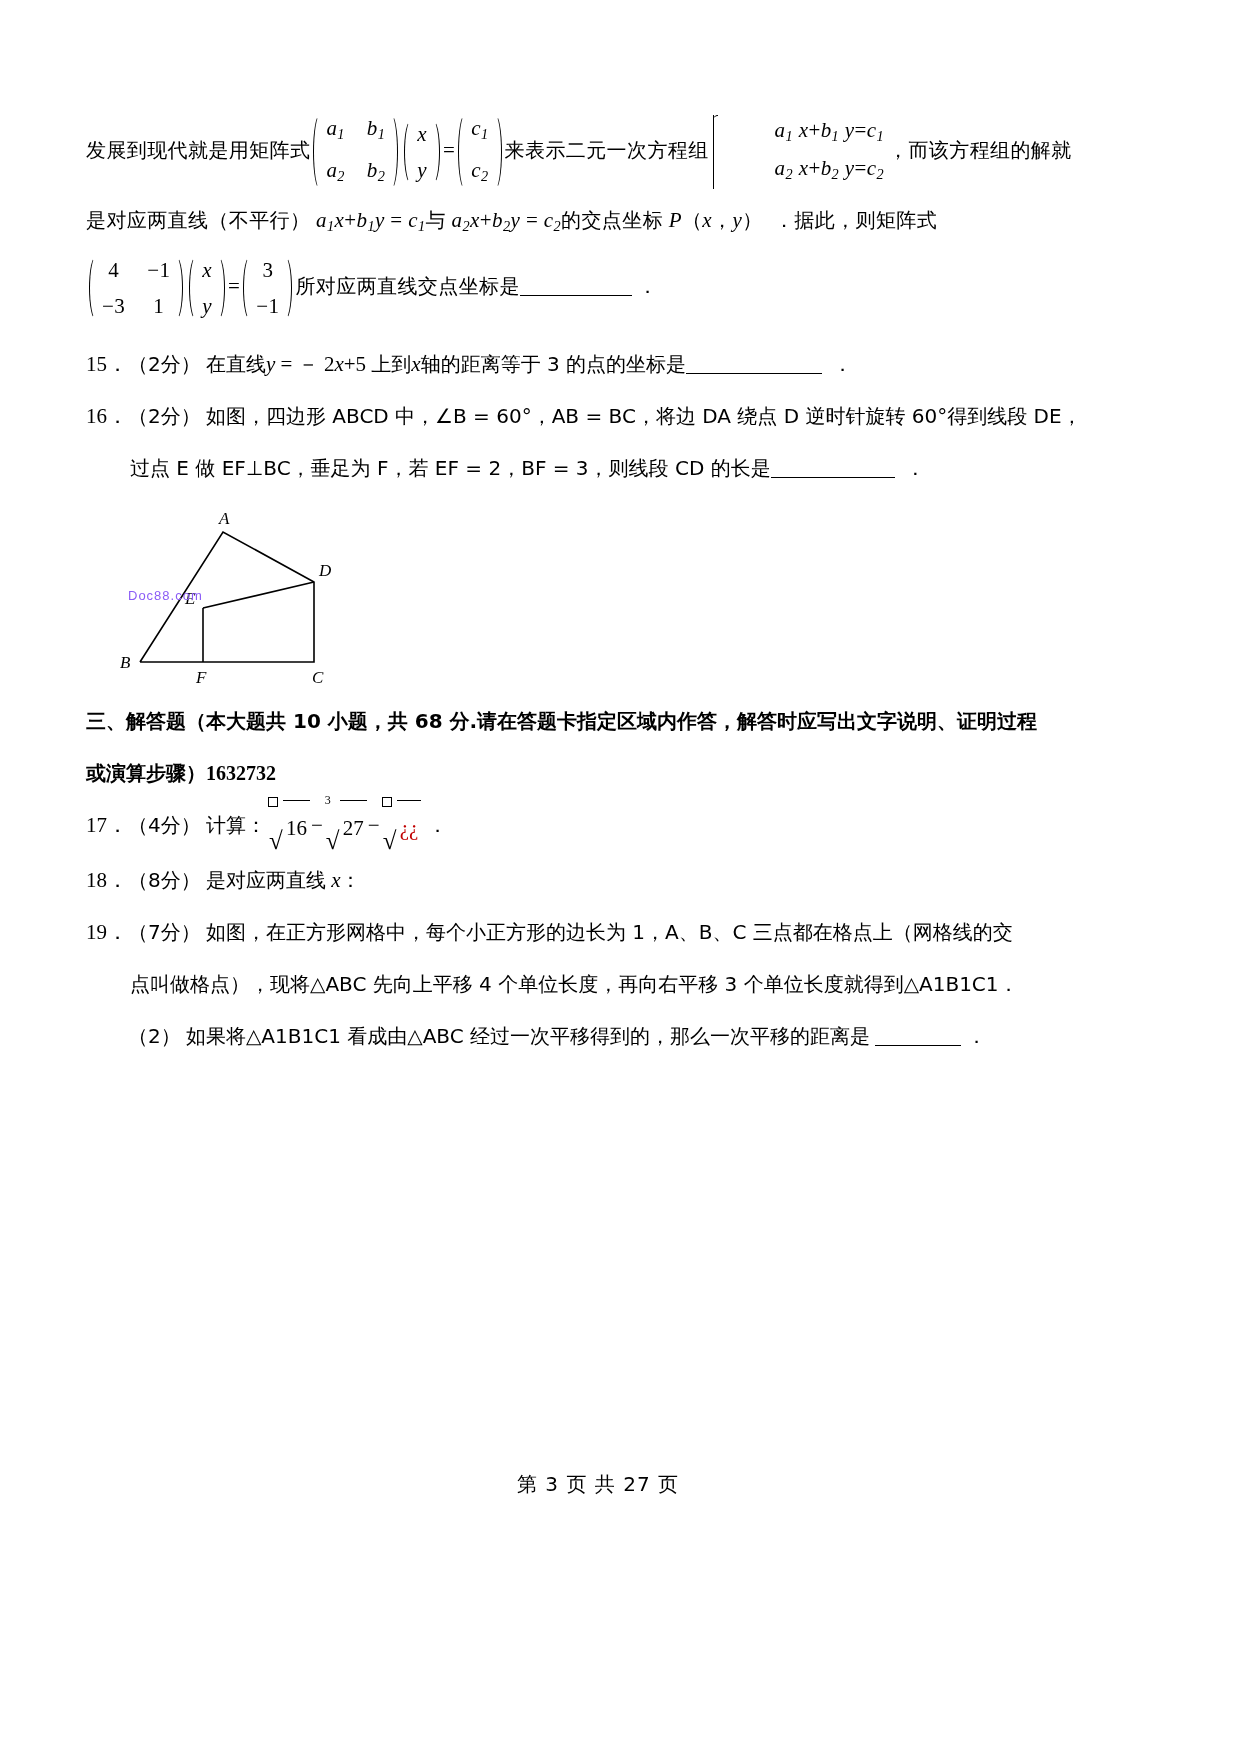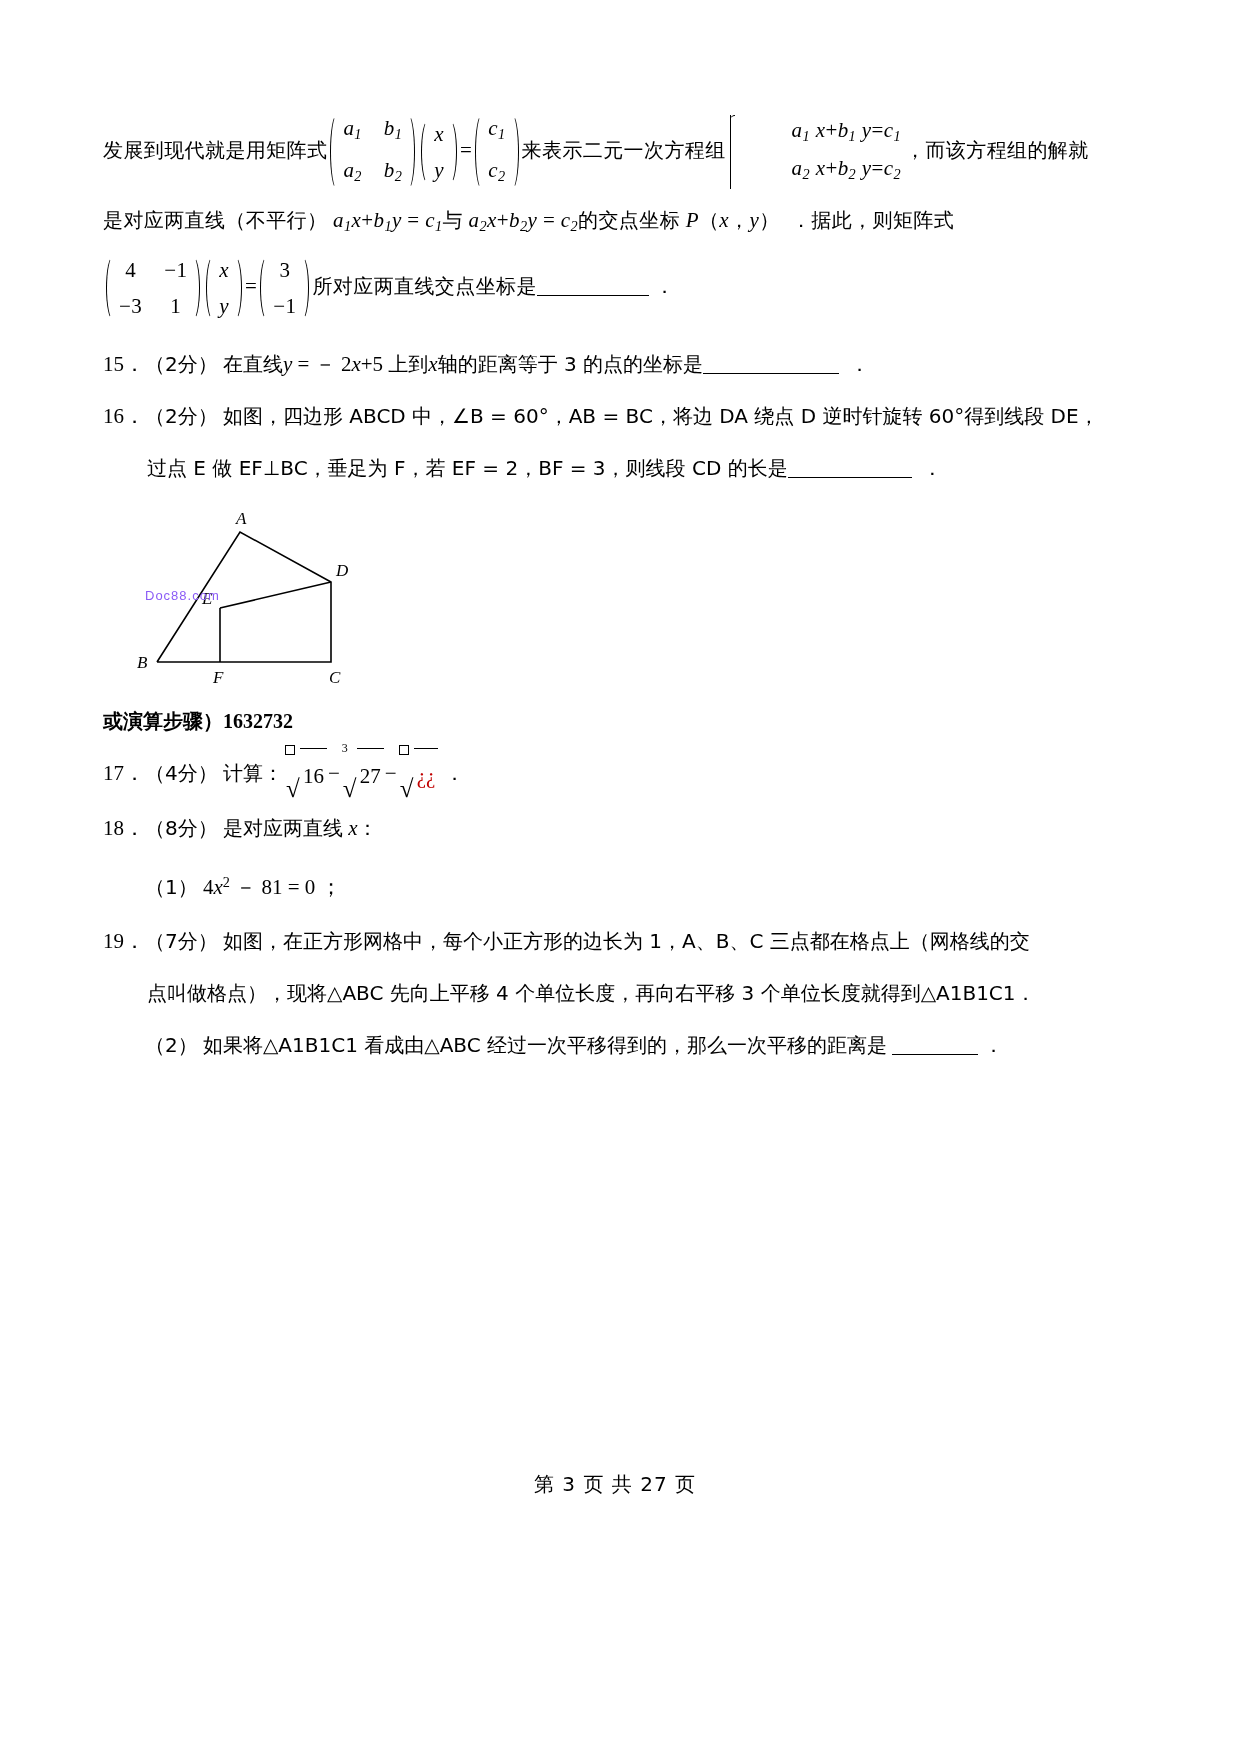--- a/index.html
+++ b/index.html
@@ -11,21 +11,20 @@
     font-family: "Liberation Serif", "DejaVu Serif", serif;
     color: #000000;
   }
   .page {
     position: relative;
     width: 1196px;
     height: 1754px;
     background: #ffffff;
     overflow: hidden;
     box-sizing: border-box;
-    margin-left: 17px;
   }
   .content {
     position: absolute;
     left: 86px;
     top: 0;
     width: 1070px;
   }
 
   
   .para {
@@ -331,32 +330,32 @@
         <text x="233" y="76" font-family="Liberation Serif, serif" font-style="italic" font-size="17">D</text>
         <text x="99" y="104" font-family="Liberation Serif, serif" font-style="italic" font-size="17">E</text>
         <text x="34" y="168" font-family="Liberation Serif, serif" font-style="italic" font-size="17">B</text>
         <text x="110" y="183" font-family="Liberation Serif, serif" font-style="italic" font-size="17">F</text>
         <text x="226" y="183" font-family="Liberation Serif, serif" font-style="italic" font-size="17">C</text>
       </svg>
       <div class="watermark">Doc88.com</div>
     </div>
 
     <div class="section-head">
+      <span>三、解答题（本大题共 10 小题，共 68 分.请在答题卡指定区域内作答，解答时应写出文字说明、证明过程</span>
+    </div>
+    <div class="section-head">
       <span>或演算步骤）</span><span class="code">1632732</span>
     </div>
 
     <div class="q">
       <span class="num">17．</span><span class="cn">（4分）</span> <span class="cn">计算：</span><span class="rad"><span class="idxbox"></span><span class="radsign">√</span><span class="radicand">16</span></span><span class="rm">−</span><span class="rad"><span class="idx">3</span><span class="radsign">√</span><span class="radicand">27</span></span><span class="rm">−</span><span class="rad"><span class="idxbox"></span><span class="radsign">√</span><span class="radicand red">¿¿</span></span>&nbsp;<span class="cn">．</span>
     </div>
 
     <div class="q">
       <span class="num">18．</span><span class="cn">（8分）</span> <span class="cn">是对应两直线</span> <span class="it">x</span><span class="cn">：</span>
-    </div>
-    <div class="qsub">
-      <span class="cn">（1）</span> <span><span class="rm">4</span><span class="it">x</span><sup>2</sup> <span class="rm">－ 81 = 0 ；</span></span>
     </div>
 
     <div class="q">
       <span class="num">19．</span><span class="cn">（7分）</span> <span class="cn">如图，在正方形网格中，每个小正方形的边长为 1，A、B、C 三点都在格点上（网格线的交</span>
     </div>
     <div class="wrapline">
       <span class="cn">点叫做格点），现将△ABC 先向上平移 4 个单位长度，再向右平移 3 个单位长度就得到△A1B1C1．</span>
     </div>
     <div class="qsub" style="line-height:52px;">
       <span class="cn">（2）</span> <span class="cn">如果将△A1B1C1 看成由△ABC 经过一次平移得到的，那么一次平移的距离是</span>&nbsp;<span class="blank b85"></span>&nbsp;<span class="cn">．</span>

